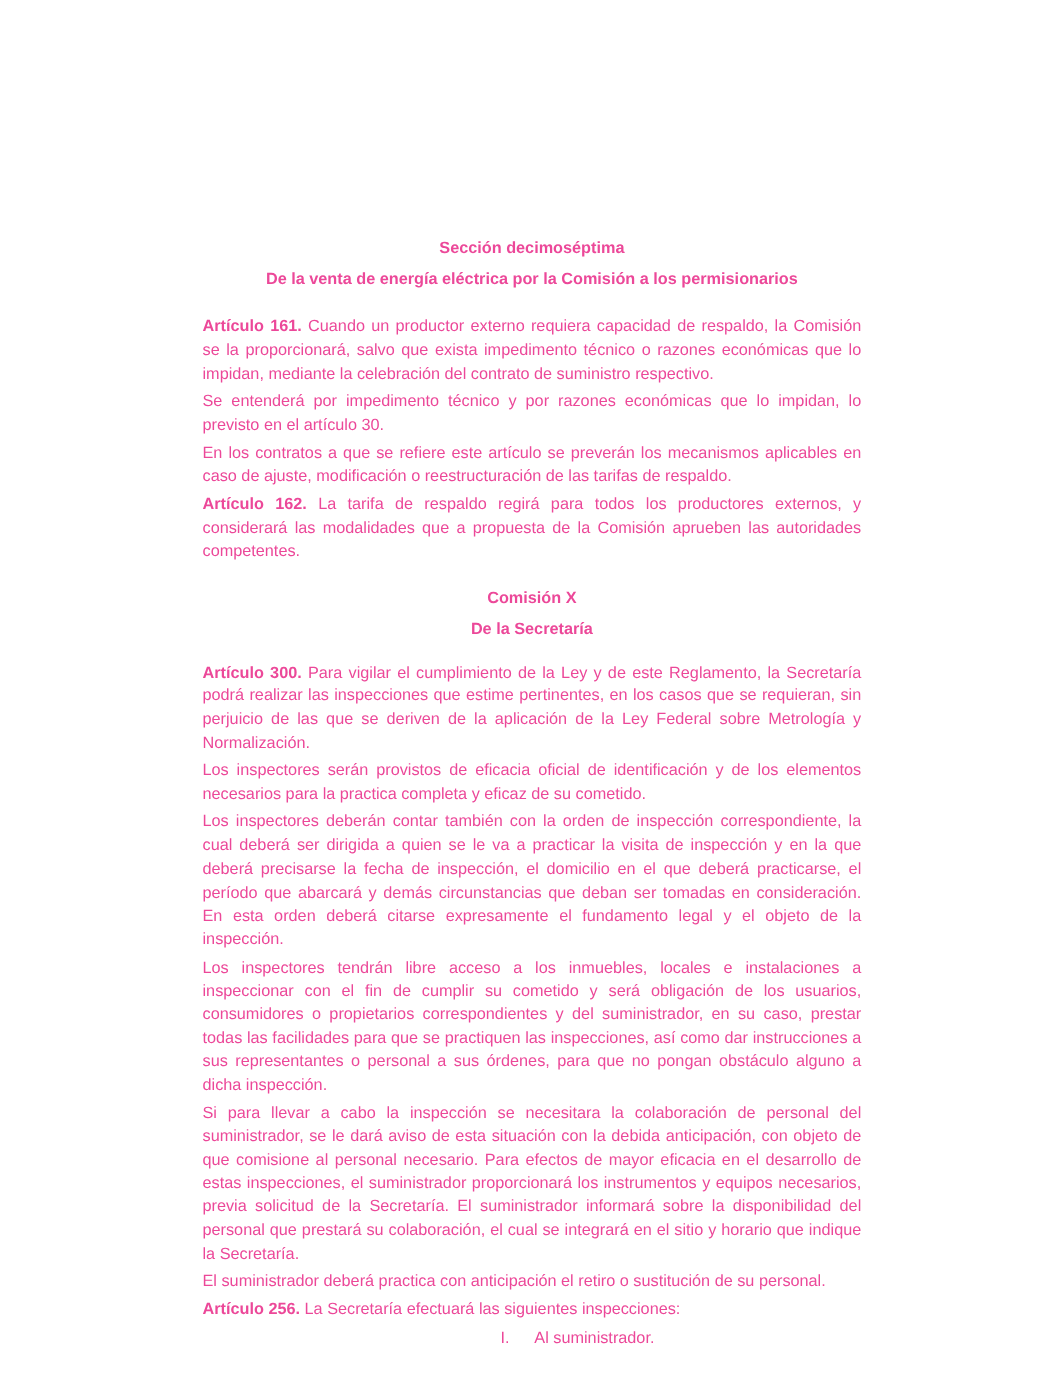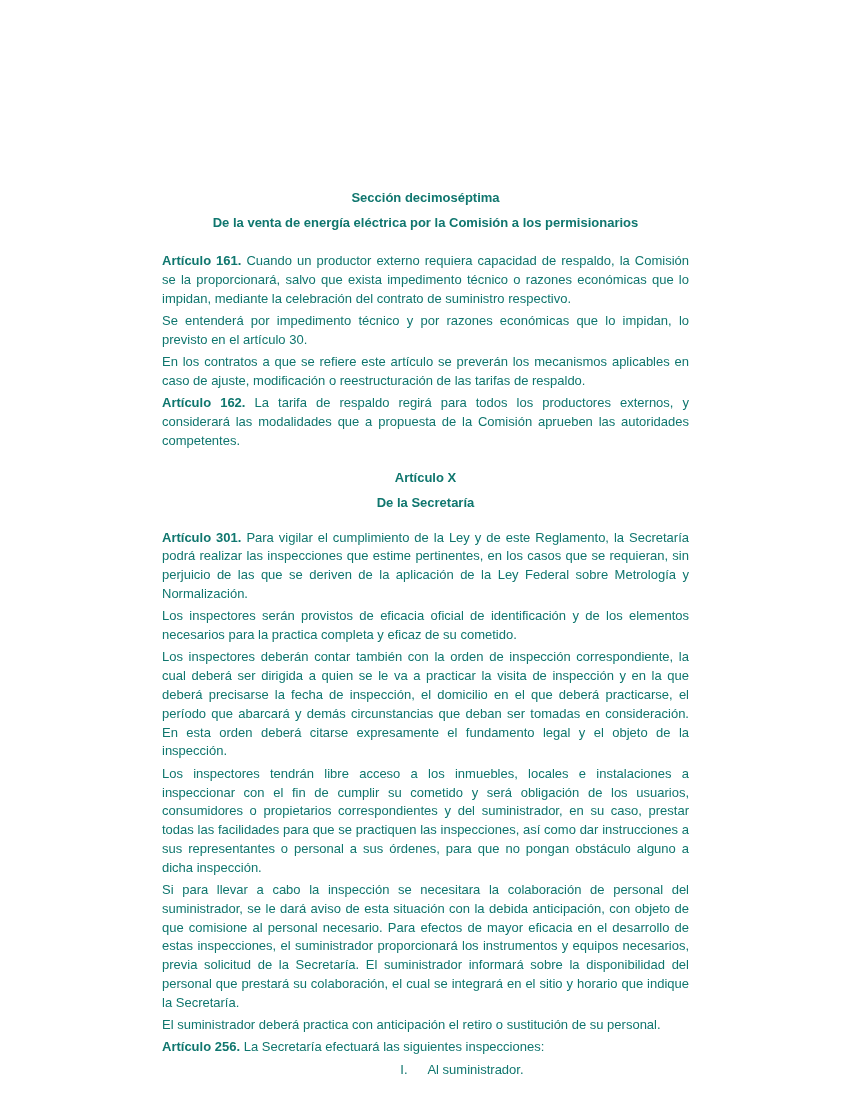--- a/index.html
+++ b/index.html
@@ -4,21 +4,21 @@
 <style>
   * { box-sizing: border-box; }
   html, body { margin: 0; padding: 0; background: #ffffff; }
   .page {
     position: relative;
     width: 850px;
     height: 1100px;
     background: #ffffff;
     overflow: hidden;
     font-family: "Liberation Sans", "DejaVu Sans", sans-serif;
-    color: #0f766e;
+    color: #ec4899;
   }
   .content {
     position: absolute;
     left: 162px;
     top: 189px;
     width: 527px;
     font-size: 13px;
     line-height: 18.8px;
   }
   .content p { margin: 0 0 3.5px 0; }
@@ -48,25 +48,25 @@
 
     <p class="para"><b class="lead">Artículo 161.</b> <span>Cuando un productor externo requiera capacidad de respaldo, la Comisión se la proporcionará, salvo que exista impedimento técnico o razones económicas que lo impidan, mediante la celebración del contrato de suministro respectivo.</span></p>
 
     <p class="para"><span>Se entenderá por impedimento técnico y por razones económicas que lo impidan, lo previsto en el artículo 30.</span></p>
 
     <p class="para"><span>En los contratos a que se refiere este artículo se preverán los mecanismos aplicables en caso de ajuste, modificación o reestructuración de las tarifas de respaldo.</span></p>
 
     <p class="para"><b class="lead">Artículo 162.</b> <span>La tarifa de respaldo regirá para todos los productores externos, y considerará las modalidades que a propuesta de la Comisión aprueben las autoridades competentes.</span></p>
 
     <div class="chapter">
-      <p>Artículo X</p>
+      <p>Comisión X</p>
       <p>De la Secretaría</p>
     </div>
 
-    <p class="para"><b class="lead">Artículo 301.</b> <span>Para vigilar el cumplimiento de la Ley y de este Reglamento, la Secretaría podrá realizar las inspecciones que estime pertinentes, en los casos que se requieran, sin perjuicio de las que se deriven de la aplicación de la Ley Federal sobre Metrología y Normalización.</span></p>
+    <p class="para"><b class="lead">Artículo 300.</b> <span>Para vigilar el cumplimiento de la Ley y de este Reglamento, la Secretaría podrá realizar las inspecciones que estime pertinentes, en los casos que se requieran, sin perjuicio de las que se deriven de la aplicación de la Ley Federal sobre Metrología y Normalización.</span></p>
 
     <p class="para"><span>Los inspectores serán provistos de eficacia oficial de identificación y de los elementos necesarios para la practica completa y eficaz de su cometido.</span></p>
 
     <p class="para"><span>Los inspectores deberán contar también con la orden de inspección correspondiente, la cual deberá ser dirigida a quien se le va a practicar la visita de inspección y en la que deberá precisarse la fecha de inspección, el domicilio en el que deberá practicarse, el período que abarcará y demás circunstancias que deban ser tomadas en consideración. En esta orden deberá citarse expresamente el fundamento legal y el objeto de la inspección.</span></p>
 
     <p class="para"><span>Los inspectores tendrán libre acceso a los inmuebles, locales e instalaciones a inspeccionar con el fin de cumplir su cometido y será obligación de los usuarios, consumidores o propietarios correspondientes y del suministrador, en su caso, prestar todas las facilidades para que se practiquen las inspecciones, así como dar instrucciones a sus representantes o personal a sus órdenes, para que no pongan obstáculo alguno a dicha inspección.</span></p>
 
     <p class="para"><span>Si para llevar a cabo la inspección se necesitara la colaboración de personal del suministrador, se le dará aviso de esta situación con la debida anticipación, con objeto de que comisione al personal necesario. Para efectos de mayor eficacia en el desarrollo de estas inspecciones, el suministrador proporcionará los instrumentos y equipos necesarios, previa solicitud de la Secretaría. El suministrador informará sobre la disponibilidad del personal que prestará su colaboración, el cual se integrará en el sitio y horario que indique la Secretaría.</span></p>
 
     <p class="para"><span>El suministrador deberá practica con anticipación el retiro o sustitución de su personal.</span></p>

